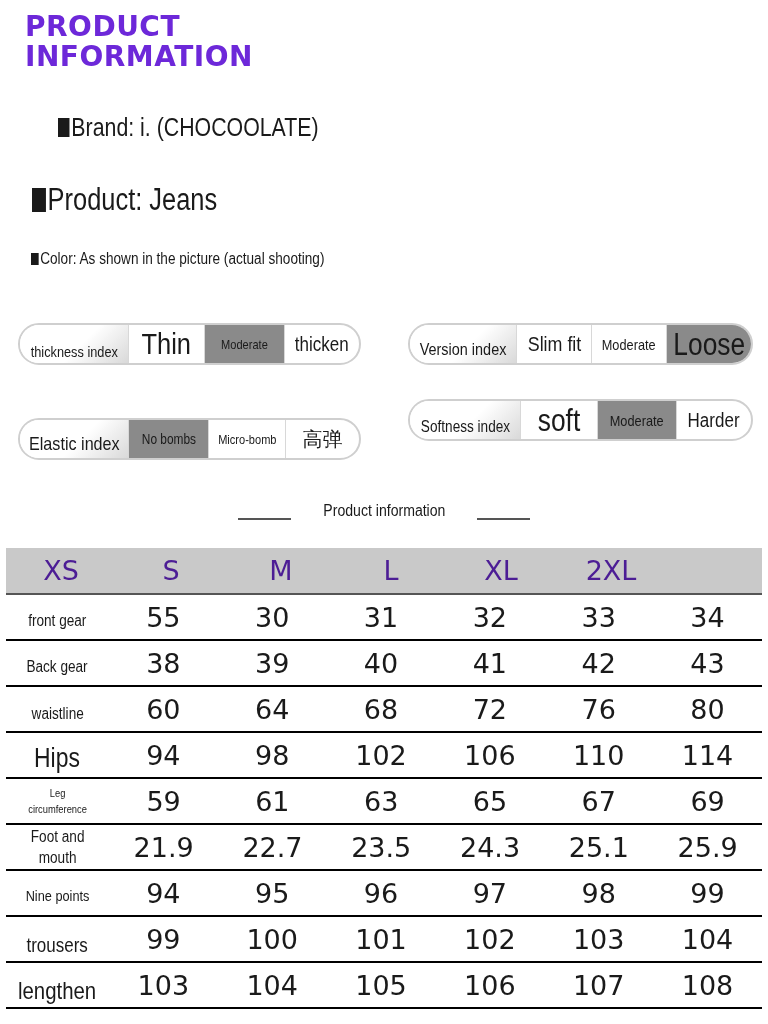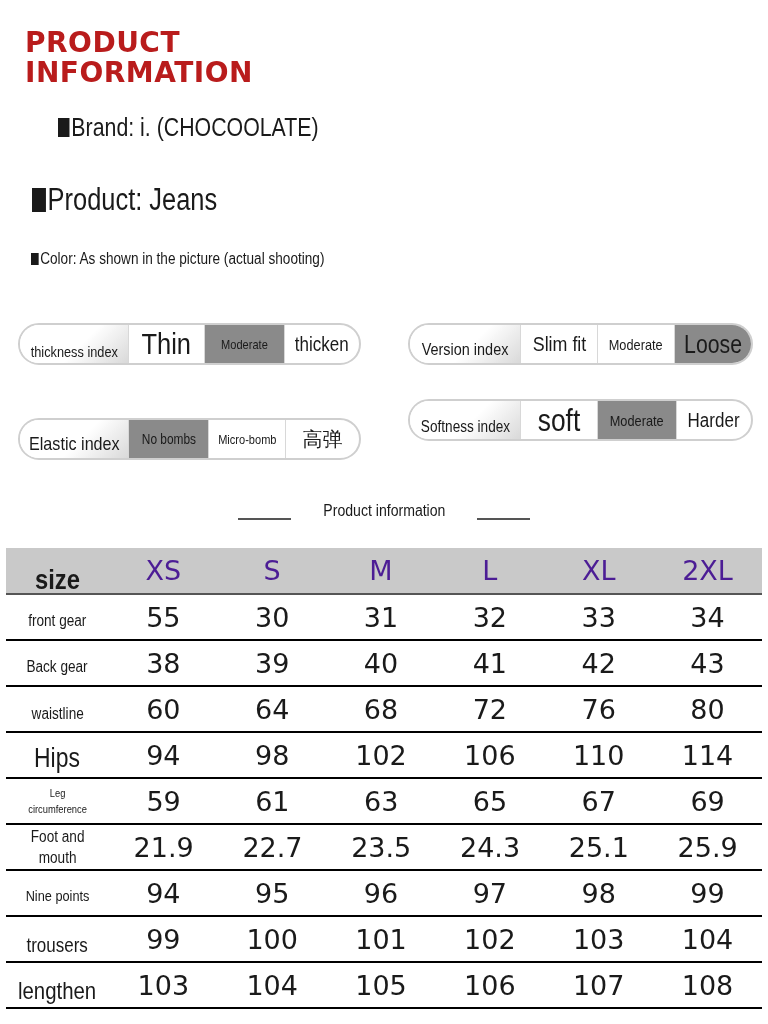--- a/index.html
+++ b/index.html
@@ -1,21 +1,21 @@
 <!DOCTYPE html>
 <html><head>
 <meta charset="utf-8">
 <style>
   html, body { margin: 0; padding: 0; background: #ffffff; }
   body { width: 768px; height: 1024px; position: relative; overflow: hidden;
          font-family: "Liberation Sans", "DejaVu Sans", sans-serif; color: #1a1a1a; }
   .abs { position: absolute; }
 
-  .title { left: 25px; top: 28px; font-family: "DejaVu Sans", sans-serif; font-weight: bold;
-           font-size: 28px; line-height: 30px; letter-spacing: 0.5px; color: #b91c1c; }
+  .title { left: 25px; top: 12px; font-family: "DejaVu Sans", sans-serif; font-weight: bold;
+           font-size: 28px; line-height: 30px; letter-spacing: 0.5px; color: #6d28d9; }
   .cond { font-family: "Liberation Sans Narrow", "Liberation Sans", sans-serif; }
   .brand { left: 58px; top: 112px; font-size: 26px; transform: scaleX(0.82); transform-origin: left center; }
   .product { left: 32px; top: 182px; font-size: 31px; transform: scaleX(0.82); transform-origin: left center; }
   .color { left: 31px; top: 250px; font-size: 16px; transform: scaleX(0.85); transform-origin: left center; }
   .bullet { display: inline-block; width: 0.55em; height: 0.75em; background: #1a1a1a; margin-right: 2px;
             vertical-align: -0.05em; }
 
   .pill { height: 42px; border: 2px solid #cfcfcf; border-radius: 22px; display: flex; align-items: stretch;
           overflow: hidden; background: #ffffff; box-sizing: border-box; }
   .pill .lbl { display: flex; align-items: flex-end; justify-content: center; padding-bottom: 3px;
@@ -74,21 +74,21 @@
 <div class="abs pill" style="left:408px; top:323px; width:345px;">
   <div class="lbl" style="width:110px; font-size:17px;">
       <span class="sq">Version index</span>
     </div>
   <div class="opt" style="width:77px; font-size:21px;">
       <span class="sq">Slim fit</span>
     </div>
   <div class="opt" style="width:77px; font-size:15px;">
       <span class="sq">Moderate</span>
     </div>
-  <div class="opt sel" style="flex:1; font-size:25px; ">
+  <div class="opt sel" style="flex:1; font-size:31px; align-items:flex-end;">
       <span class="sq">Loose</span>
     </div>
 </div>
 
 <div class="abs pill" style="left:18px; top:418px; width:343px;">
   <div class="lbl" style="width:108px; font-size:19px;">
       <span class="sq">Elastic index</span>
     </div>
   <div class="opt sel" style="width:80px; font-size:14px;">
       <span class="sq">No bombs</span>
@@ -117,21 +117,20 @@
 </div>
 
 <div class="abs divider-title">
   <div class="line"></div>
   <div class="txt">Product information</div>
   <div class="line"></div>
 </div>
 
 <div class="abs table">
   <div class="row head">
-    <div class="cell-label" style="font-size:28px; font-weight:bold; padding-top:18px;"><span class="sq">size</span></div>
     <div class="cell">XS</div>
     <div class="cell">S</div>
     <div class="cell">M</div>
     <div class="cell">L</div>
     <div class="cell">XL</div>
     <div class="cell">2XL</div>
   </div>
 
   <div class="row">
     <div class="cell-label" style="padding-top:8px;"><span class="sq">front gear</span></div>

